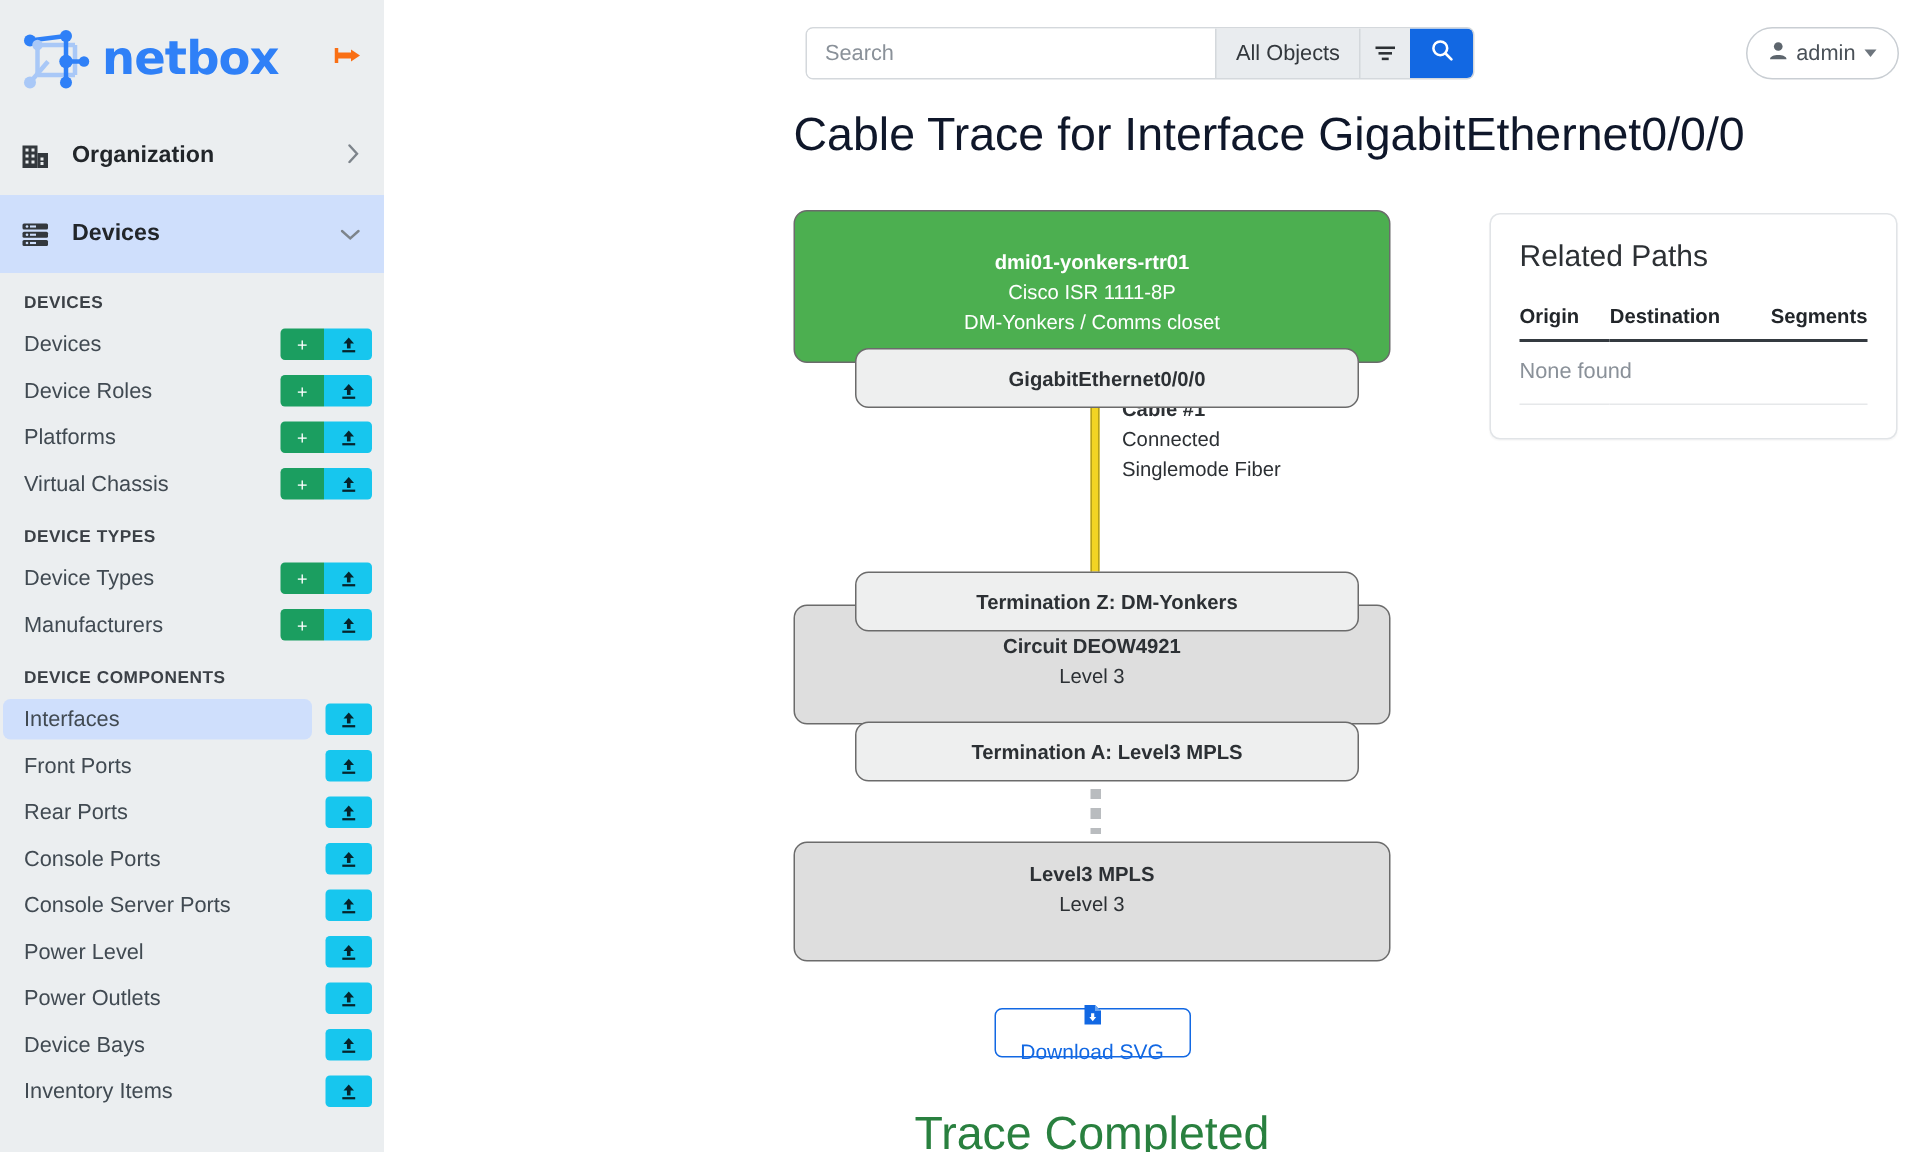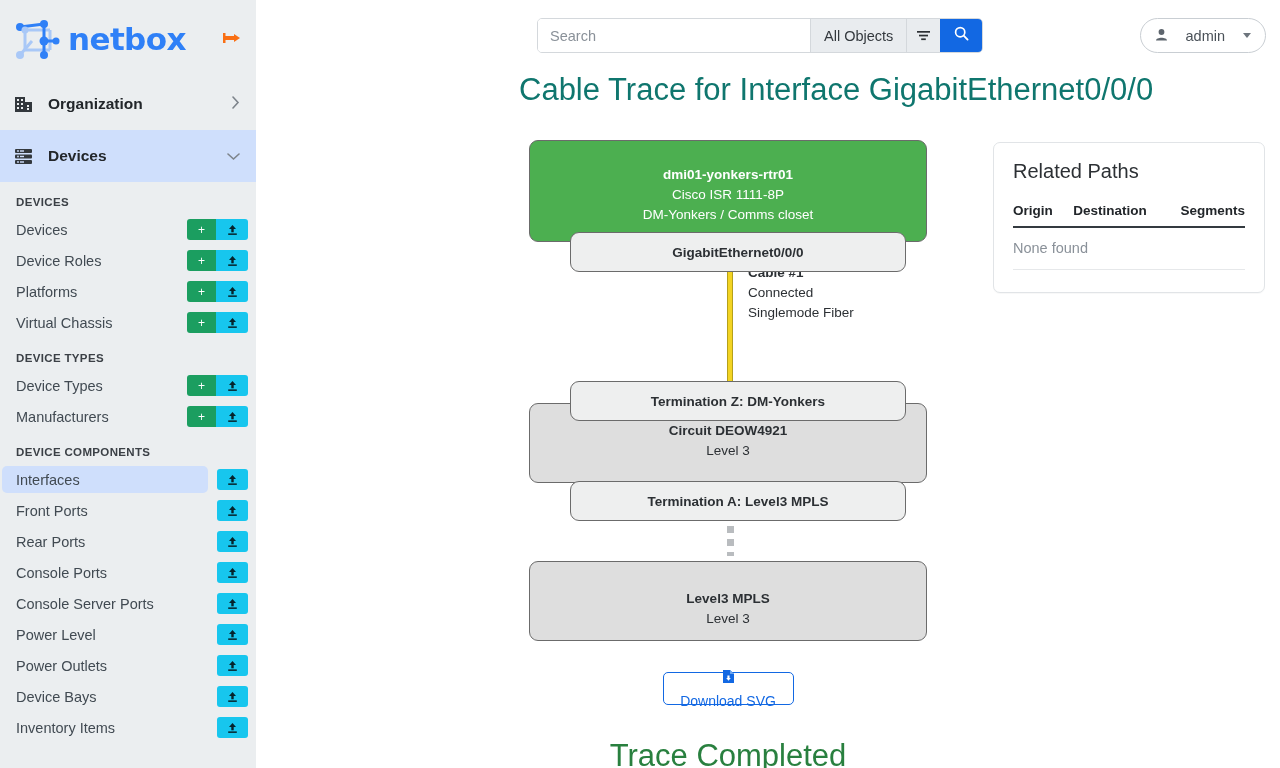--- a/index.html
+++ b/index.html
@@ -161,38 +161,38 @@
     color: #fff;
   }
   .user-menu {
     position: absolute;
     right: 14px; top: 18px;
     height: 35px;
     min-width: 102px;
     border: 1px solid #c9ced3;
     border-radius: 18px;
     display: flex; align-items: center; justify-content: center;
-    gap: 18px;
+    gap: 6px;
     padding: 0 14px;
     font-size: 14.5px;
     color: #4a5158;
     cursor: pointer;
     background: #fff;
   }
   .caret { width: 0; height: 0; border-left: 4.5px solid transparent; border-right: 4.5px solid transparent; border-top: 5px solid #6d757d; }
 
   .page-title {
     font-size: 31px;
     font-weight: 400;
-    color: #0f766e;
+    color: #0f172a;
     margin: 0;
     padding: 0 0 0 17px;
     line-height: 1;
     position: absolute;
-    top: 74px; left: 246px;
+    top: 74px; left: 256px;
   }
 
   .content {
     position: absolute;
     top: 140px; left: 256px; right: 0; bottom: 0;
     padding: 0 15px 0 17px;
     display: flex;
     gap: 14px;
   }
   .col-left { width: 424px; flex: 0 0 424px; position: relative; }
@@ -276,21 +276,21 @@
   .dash-line {
     position: absolute;
     left: 198px; top: 5px;
     width: 7px; height: 30px;
     background-image: repeating-linear-gradient(to bottom, #b9bcbf 0 7px, transparent 7px 13px);
   }
 
   .node-provider {
     background: #dedede;
     height: 80px;
-    padding-top: 27px;
+    padding-top: 11px;
     color: #2c3034;
   }
   .node-provider .p1 { font-size: 13.5px; font-weight: 700; line-height: 20px; }
   .node-provider .p2 { font-size: 13.5px; line-height: 20px; }
 
   .dl-btn {
     margin: 31px auto 0;
     width: 131px; height: 33px;
     border: 1px solid #1268e3;
     border-radius: 5px;

